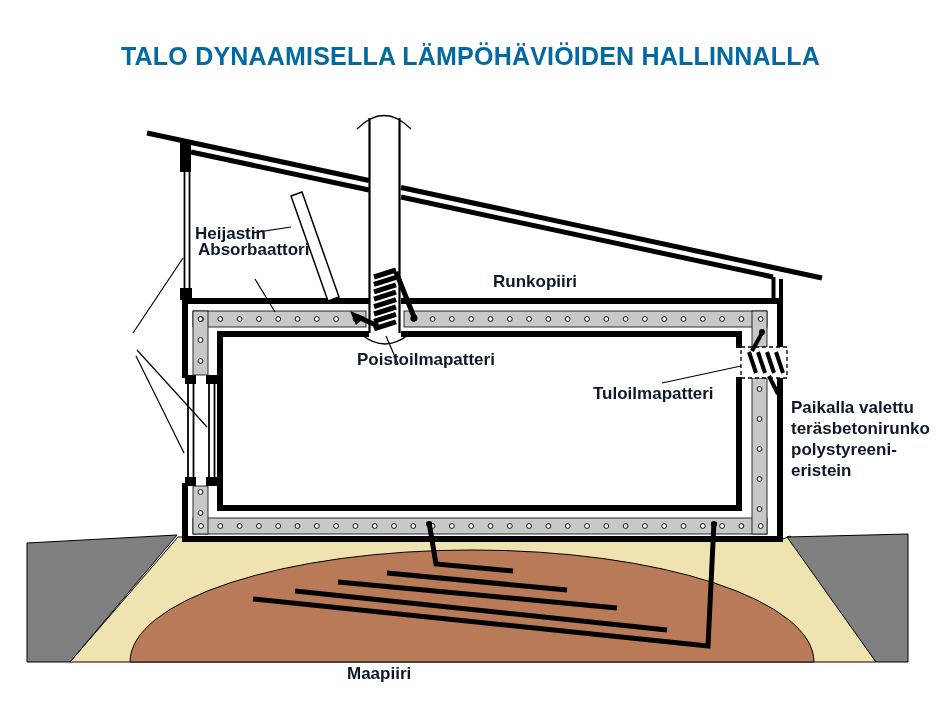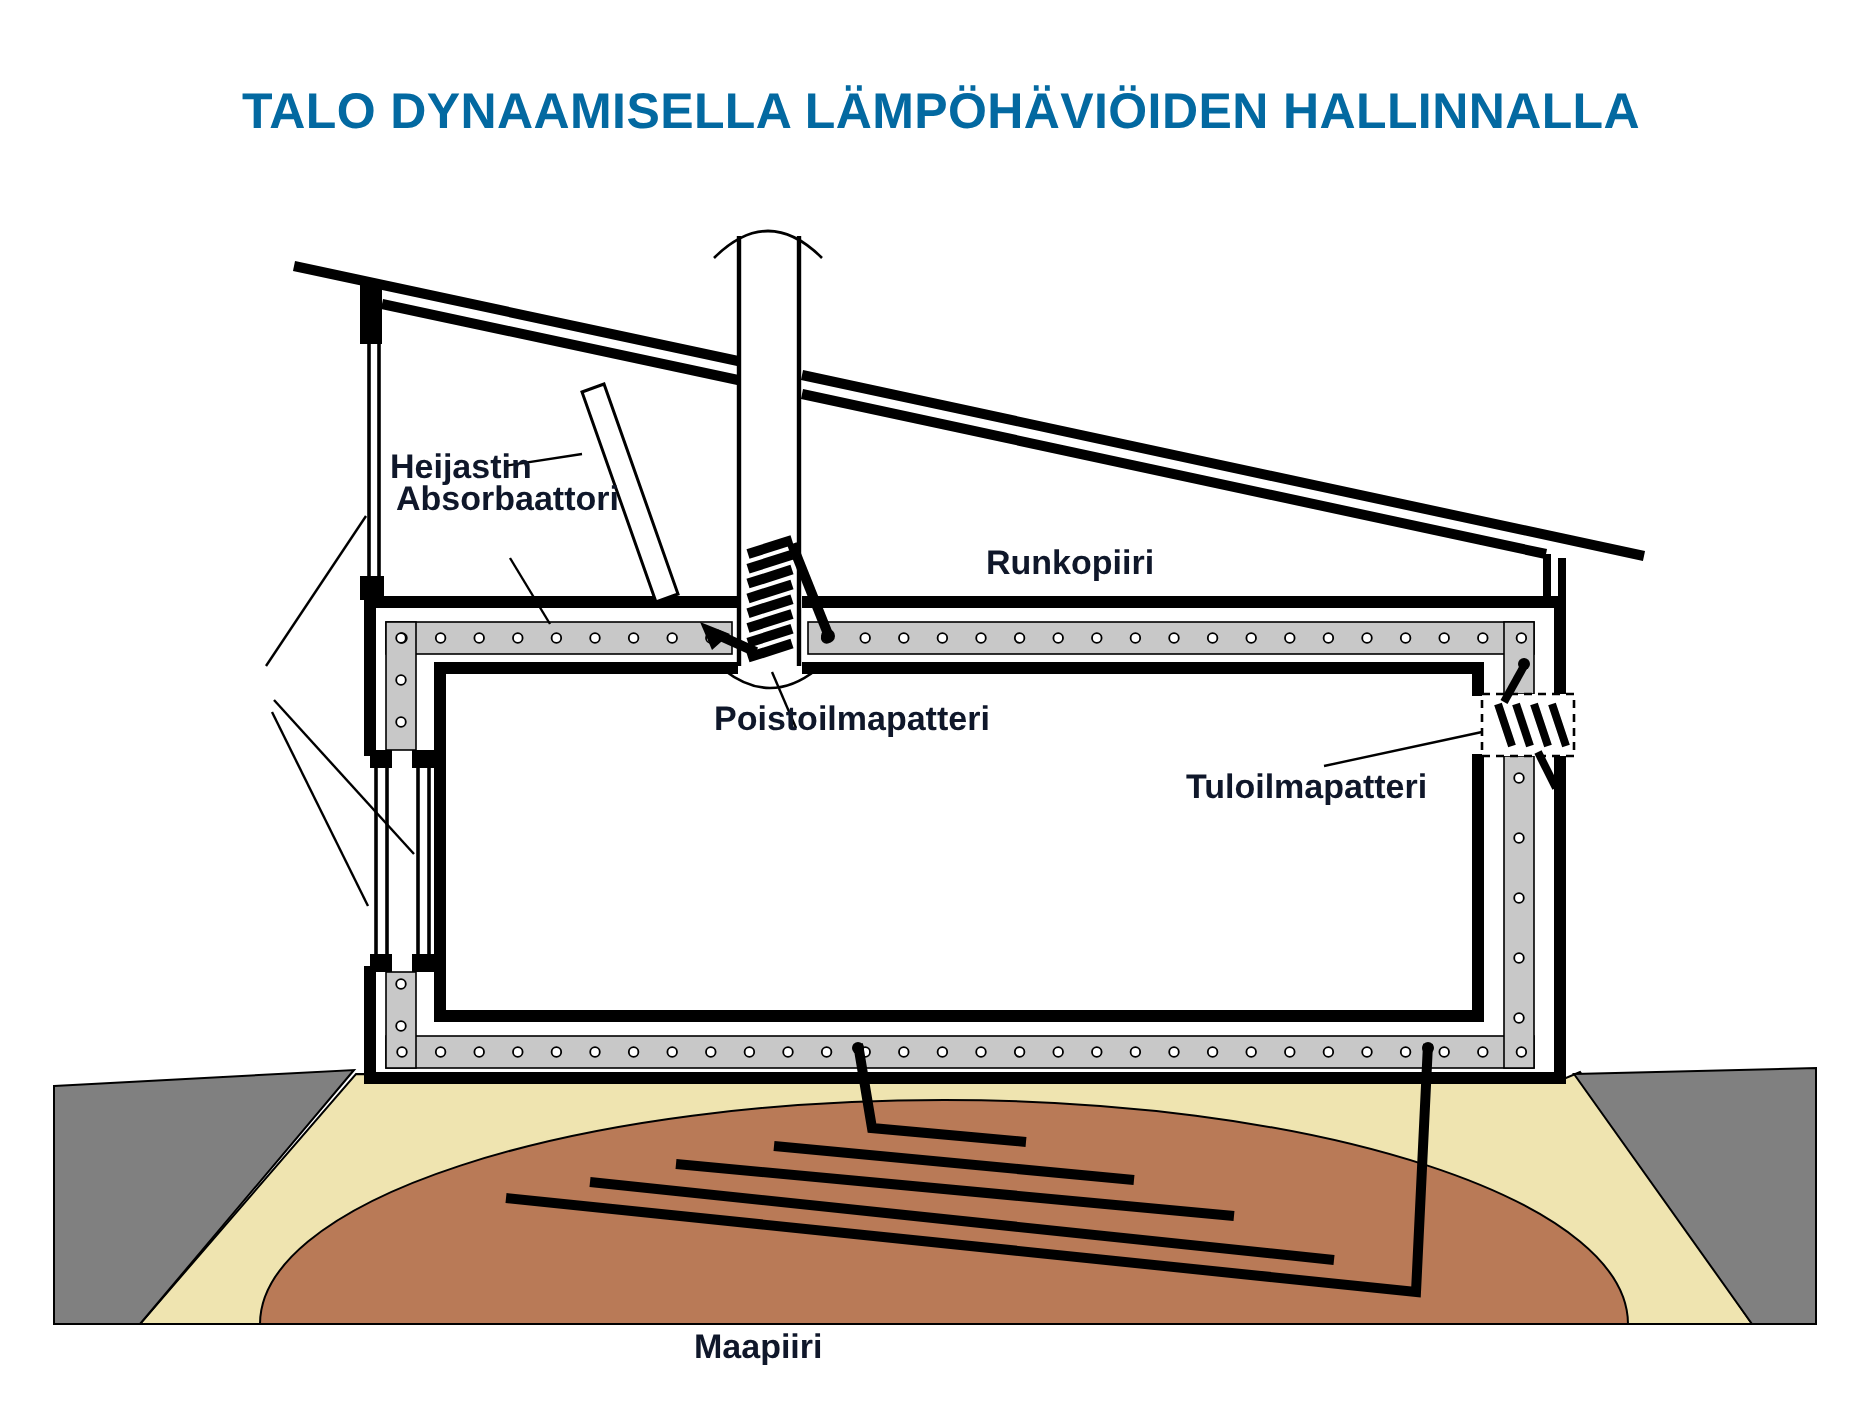--- a/index.html
+++ b/index.html
@@ -218,14 +218,15 @@
     <line x1="662" y1="383" x2="741" y2="366"></line>
   </g>
 </svg>
 
   <div id="title">TALO DYNAAMISELLA LÄMPÖHÄVIÖIDEN HALLINNALLA</div>
   <div class="lbl" style="left:195px;top:224px;">Heijastin</div>
   <div class="lbl" style="left:198px;top:240px;">Absorbaattori</div>
   <div class="lbl" style="left:493px;top:272px;">Runkopiiri</div>
   <div class="lbl" style="left:357px;top:350px;">Poistoilmapatteri</div>
   <div class="lbl" style="left:593px;top:384px;">Tuloilmapatteri</div>
+  <div class="lbl" id="paikalla" style="left:791px;top:397px;"><span>Paikalla valettu</span><br><span>teräsbetonirunko</span><br><span>polystyreeni-</span><br><span>eristein</span></div>
   <div class="lbl" style="left:347px;top:664px;">Maapiiri</div>
 </div>
 
 </body></html>

